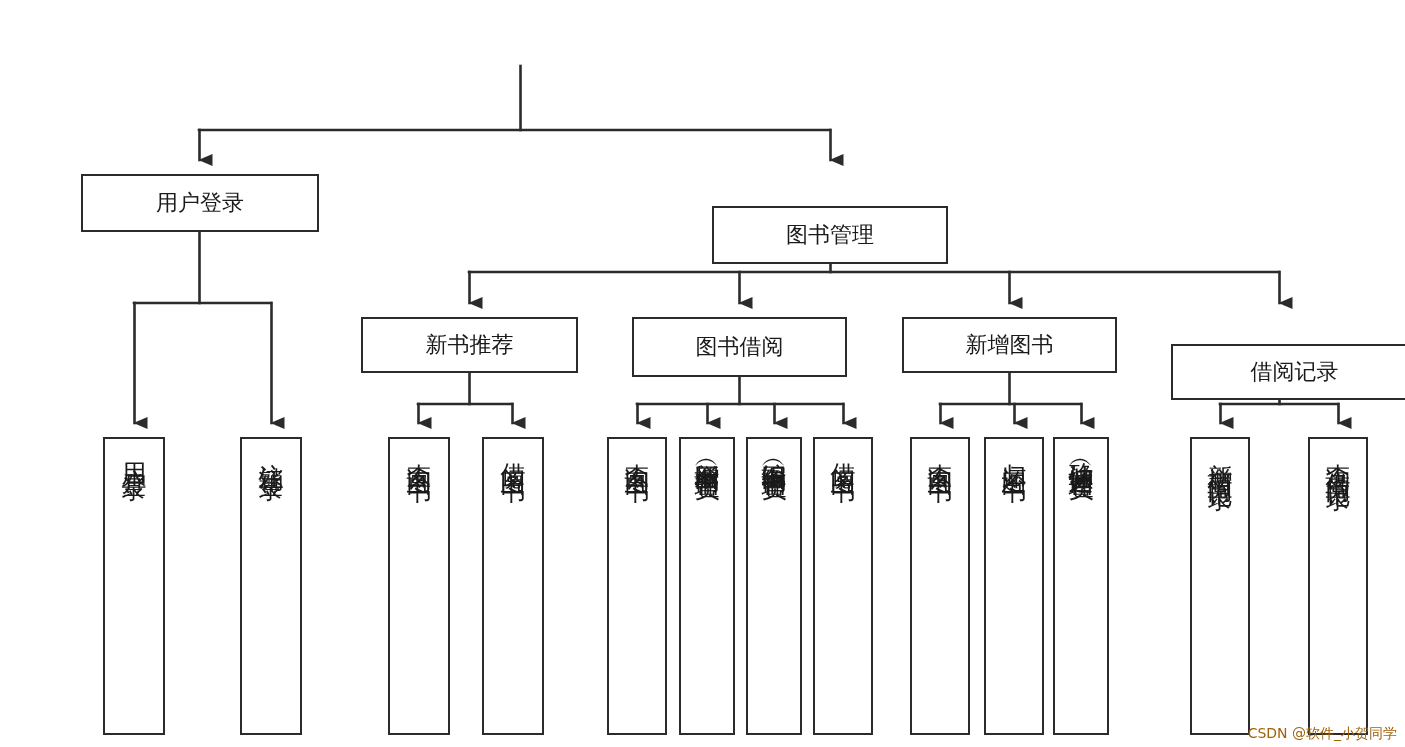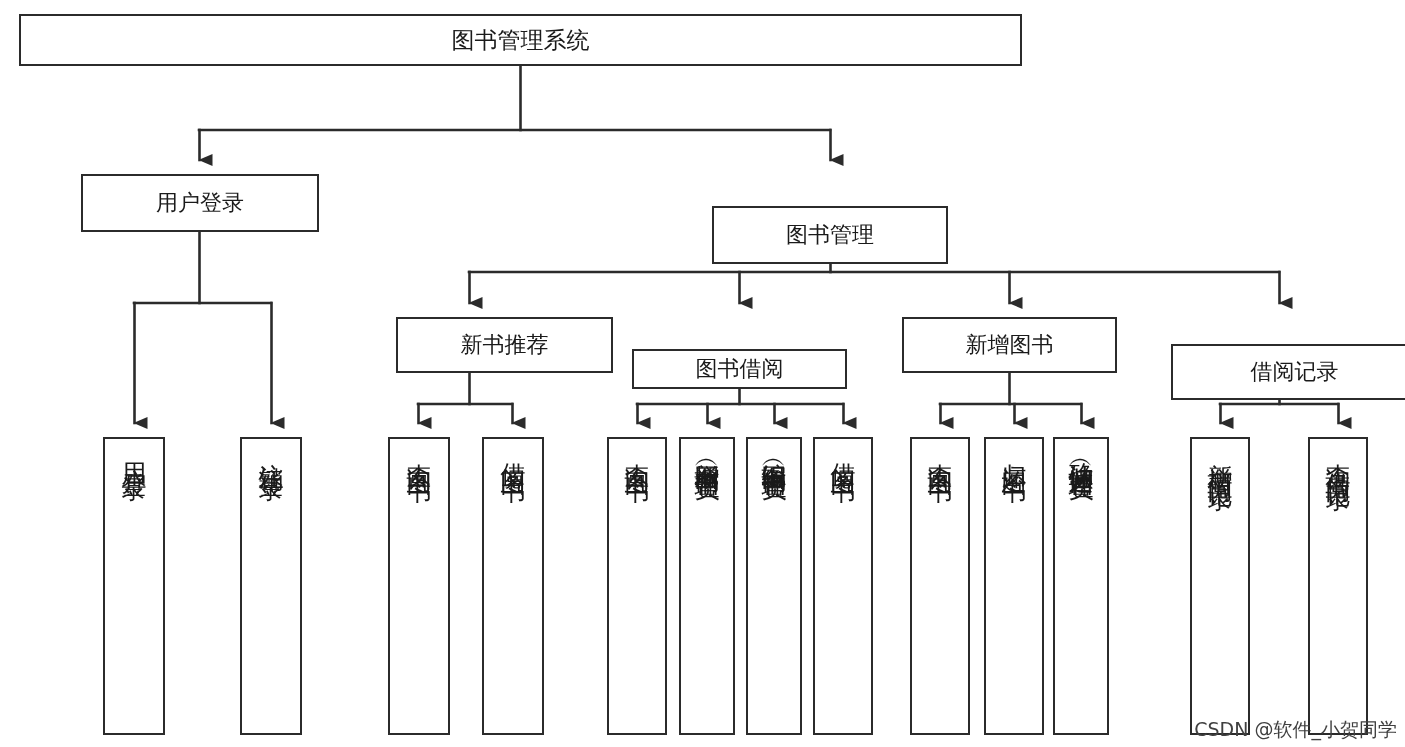--- a/index.html
+++ b/index.html
@@ -62,22 +62,22 @@
     line-height: 1;
   }
   .node.vert.tall .label {
     font-size: 25px;
     letter-spacing: 2px;
   }
   .watermark {
     position: absolute;
     right: 8px;
     bottom: 4px;
-    font-size: 19px;
-    color: #404040;
+    font-size: 14px;
+    color: #a16207;
     white-space: nowrap;
     font-family: "DejaVu Sans", "Liberation Sans", sans-serif;
   }
 </style>
 </head>
 <body>
 
 <div id="canvas">
 
   <svg id="edges" viewBox="0 0 1405 747" xmlns="http://www.w3.org/2000/svg">
@@ -125,35 +125,32 @@
       <path d="M 1014.5 404 L 1014.5 423" marker-end="url(#arrow)"></path>
       <path d="M 1081.5 404 L 1081.5 423" marker-end="url(#arrow)"></path>
 
       <path d="M 1279.5 373 L 1279.5 404"></path>
       <path d="M 1220 404 L 1338 404"></path>
       <path d="M 1220.5 404 L 1220.5 423" marker-end="url(#arrow)"></path>
       <path d="M 1338.5 404 L 1338.5 423" marker-end="url(#arrow)"></path>
     </g>
   </svg>
 
-  <div class="node root horiz" style="left: 19px; top: 14px; width: 1003px; height: 52px;">
-    <span class="label">图书管理系统</span>
-  </div>
 
   <div class="node horiz" style="left: 81px; top: 174px; width: 238px; height: 58px;">
     <span class="label">用户登录</span>
   </div>
   <div class="node horiz" style="left: 712px; top: 174px; width: 236px; height: 58px; margin-top: 32px;">
     <span class="label">图书管理</span>
   </div>
 
-  <div class="node horiz" style="left: 361px; top: 317px; width: 217px; height: 56px; margin-left: 35px;">
+  <div class="node horiz" style="left: 361px; top: 317px; width: 217px; height: 56px;">
     <span class="label">新书推荐</span>
   </div>
-  <div class="node horiz" style="left: 632px; top: 317px; width: 215px; height: 40px; margin-top: 32px;">
+  <div class="node horiz" style="left: 632px; top: 317px; width: 215px; height: 60px;">
     <span class="label">图书借阅</span>
   </div>
   <div class="node horiz" style="left: 902px; top: 317px; width: 215px; height: 56px;">
     <span class="label">新增图书</span>
   </div>
   <div class="node horiz" style="left: 1171px; top: 317px; width: 247px; height: 56px; margin-top: 27px;">
     <span class="label">借阅记录</span>
   </div>
 
   <div class="node vert" style="left: 103px; top: 437px; width: 62px; height: 298px;">

